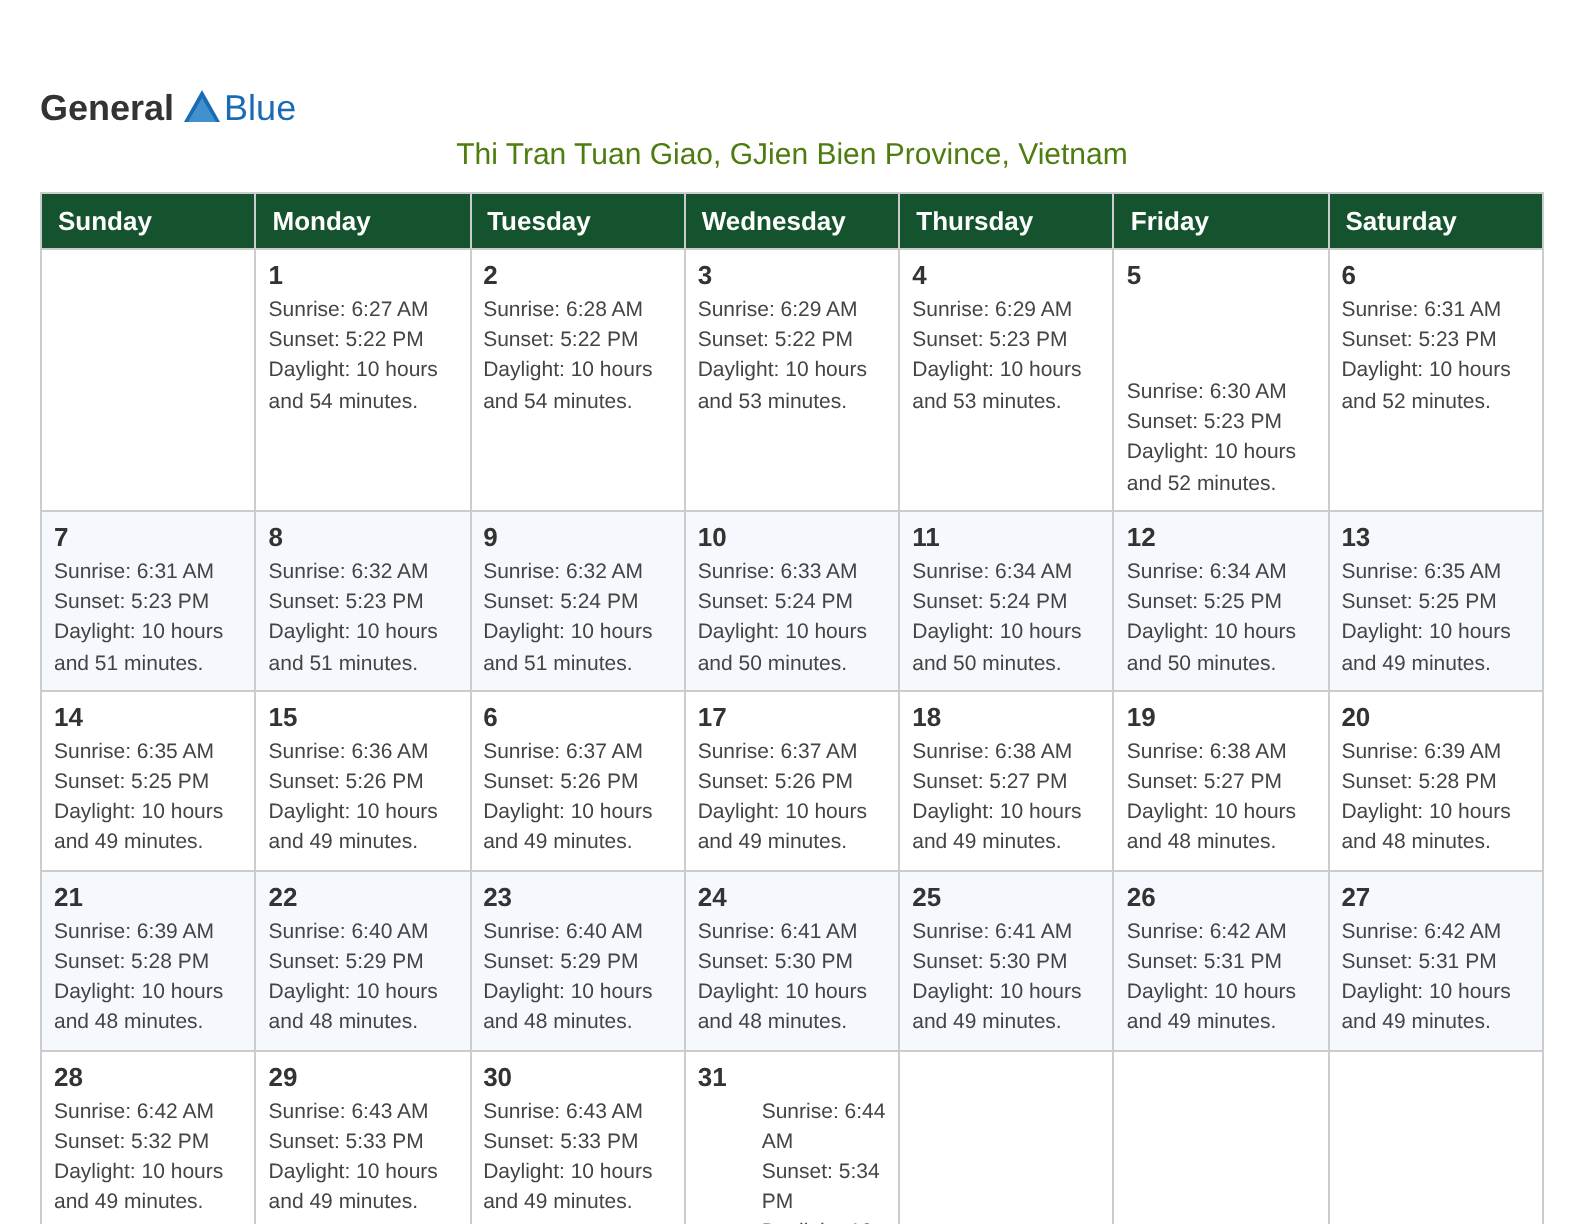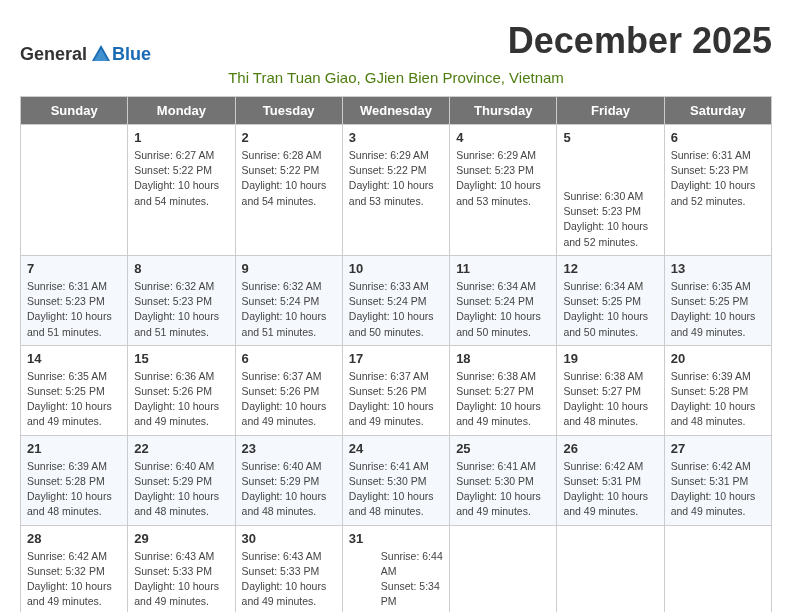--- a/index.html
+++ b/index.html
@@ -22,21 +22,21 @@
       align-items: flex-start;
       margin-top: 24px;
     }
     .logo-general {
       font-size: 18px;
       font-weight: bold;
       color: #333;
     }
     .logo-blue {
       font-size: 18px;
-      font-weight: bold;
+      font-weight: normal;
       color: #1a6bb5;
     }
     .logo-row {
       display: flex;
       align-items: center;
     }
     .month-title {
       font-size: 36px;
       font-weight: bold;
       color: #333;
@@ -48,23 +48,23 @@
       color: #4d7c0f;
       margin-bottom: 10px;
       font-weight: normal;
     }
     .calendar {
       width: 100%;
       border-collapse: collapse;
       font-size: 11px;
     }
     .calendar th {
-      background-color: #737373;
+      background-color: #14532d;
       color: #fff;
-      text-align: center;
+      text-align: left;
       padding: 6px 8px;
       font-size: 13px;
       font-weight: bold;
       border: 1px solid #ccc;
     }
     .calendar td {
       border: 1px solid #ccc;
       vertical-align: top;
       padding: 5px 6px;
       width: calc(100% / 7);
@@ -99,21 +99,20 @@
       <span class="logo-general">General</span>
       <svg width="22" height="22" viewBox="0 0 22 22" style="margin-left:3px;margin-top:-2px;">
         <polygon points="11,2 20,18 2,18" fill="#1a6bb5"></polygon>
         <polygon points="11,6 18,18 4,18" fill="#5aaae0" opacity="0.6"></polygon>
       </svg>
     </div>
     <div>
       <span class="logo-blue">Blue</span>
     </div>
   </div>
-  <div class="month-title">December 2025</div>
 </div>
 
 <div class="subtitle">Thi Tran Tuan Giao, GJien Bien Province, Vietnam</div>
 
 <table class="calendar">
   <thead>
     <tr>
     <th>Sunday</th>
         <th>Monday</th>
         <th>Tuesday</th>

